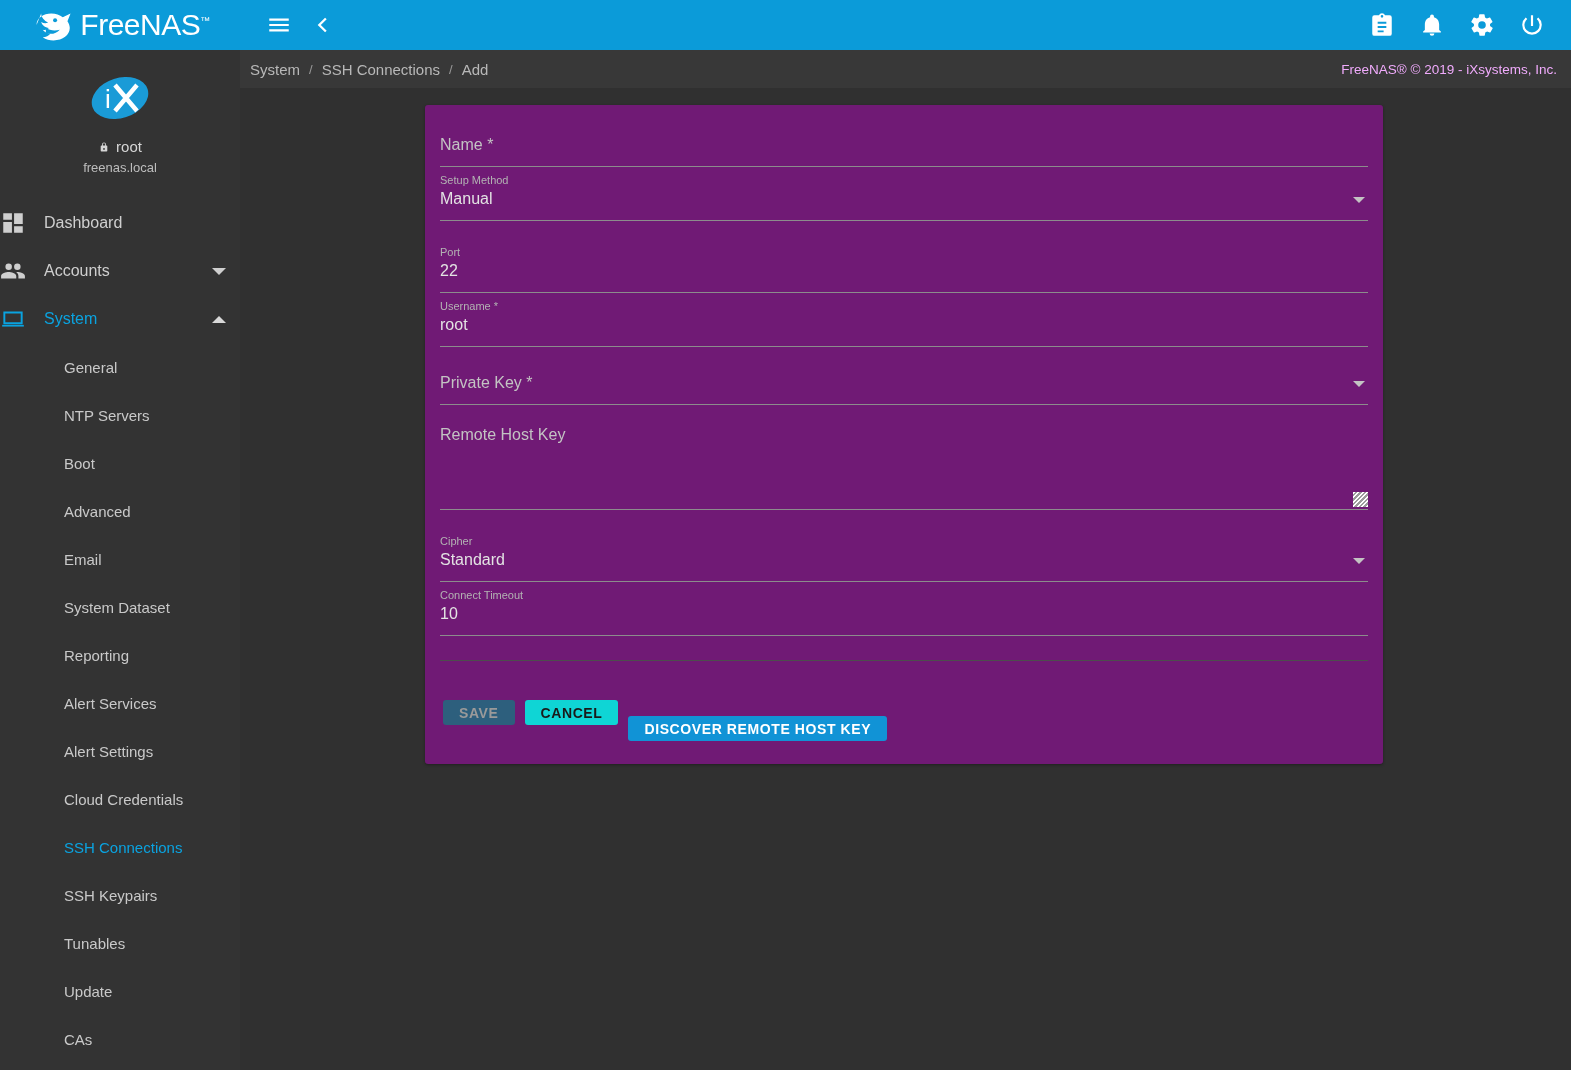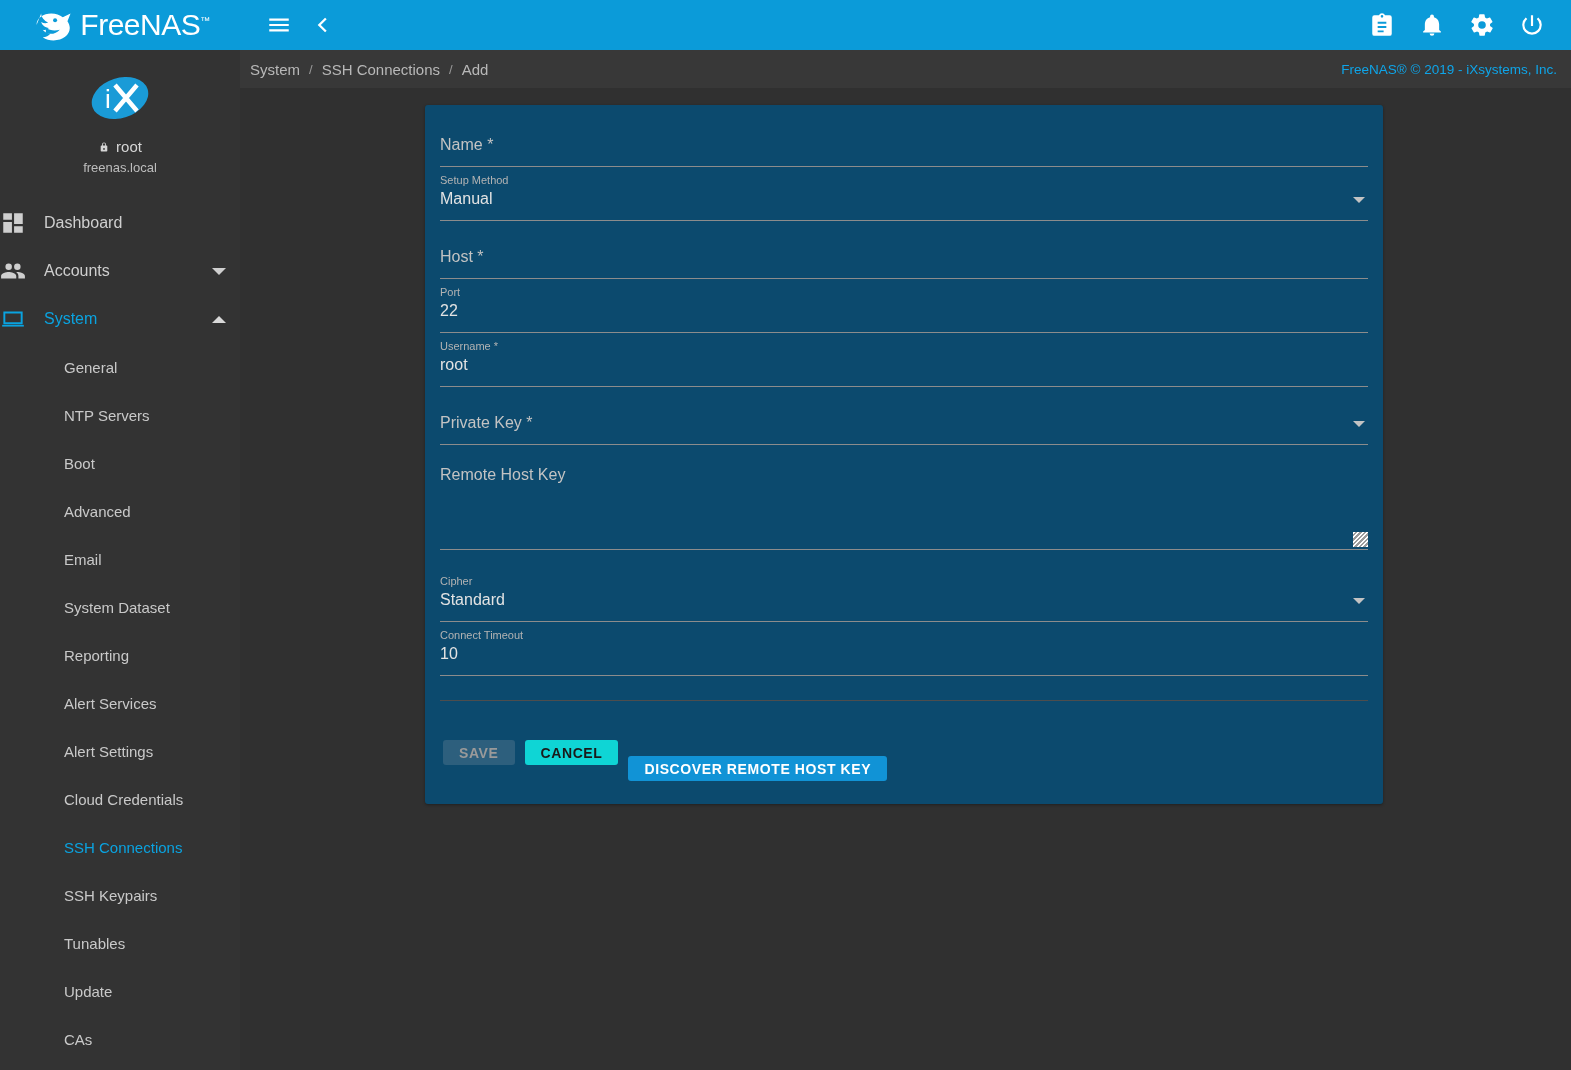--- a/index.html
+++ b/index.html
@@ -62,26 +62,26 @@
 
   
   .content { position: absolute; top: 50px; left: 240px;
     width: 1331px; height: 1020px; background: #303030; }
   .breadcrumb-bar {
     height: 38px; display: flex; align-items: center; padding: 0 10px 0 10px;
     background: #383838; color: #b8b8b8; font-size: 15px;
   }
   .crumb { cursor: pointer; }
   .crumb-sep { margin: 0 9px; color: #9a9a9a; font-size: 13px; }
-  .copyright { margin-left: auto; color: #0ea5e9; font-size: 13.5px; padding-right: 4px; }
+  .copyright { margin-left: auto; color: #f0abfc; font-size: 13.5px; padding-right: 4px; }
 
   
   .card {
     position: absolute; top: 55px; left: 185px; width: 958px;
-    background: #0c4a6e; border-radius: 3px;
+    background: #701a75; border-radius: 3px;
     box-shadow: 0 1px 3px rgba(0,0,0,0.35);
   }
   .form-area { padding: 22px 15px 0 15px; }
   .field { position: relative; padding: 0 0 0 0; }
 
   .f-label-float { color: #b3b3b3; font-size: 11px; line-height: 14px; }
   .f-value { color: #e3e3e3; font-size: 16px; line-height: 24px; }
   .f-placeholder { color: #c3c3c3; font-size: 16px; line-height: 24px; }
   .underline { height: 1px; background: #8c8c8c; width: 100%; }
 
@@ -273,24 +273,20 @@
           <div class="f-label-float">Setup Method</div>
           <div class="sel-row">
             <div class="f-value">Manual</div>
             <div class="sel-arrow"></div>
           </div>
           <div class="underline"></div>
         </div>
 
         <div class="field-gap"></div>
 
-        <div class="field field-input">
-          <div class="f-placeholder">Host *</div>
-          <div class="underline"></div>
-        </div>
 
         <div class="field field-input">
           <div class="f-label-float">Port</div>
           <div class="f-value">22</div>
           <div class="underline"></div>
         </div>
 
         <div class="field field-input">
           <div class="f-label-float">Username *</div>
           <div class="f-value">root</div>

